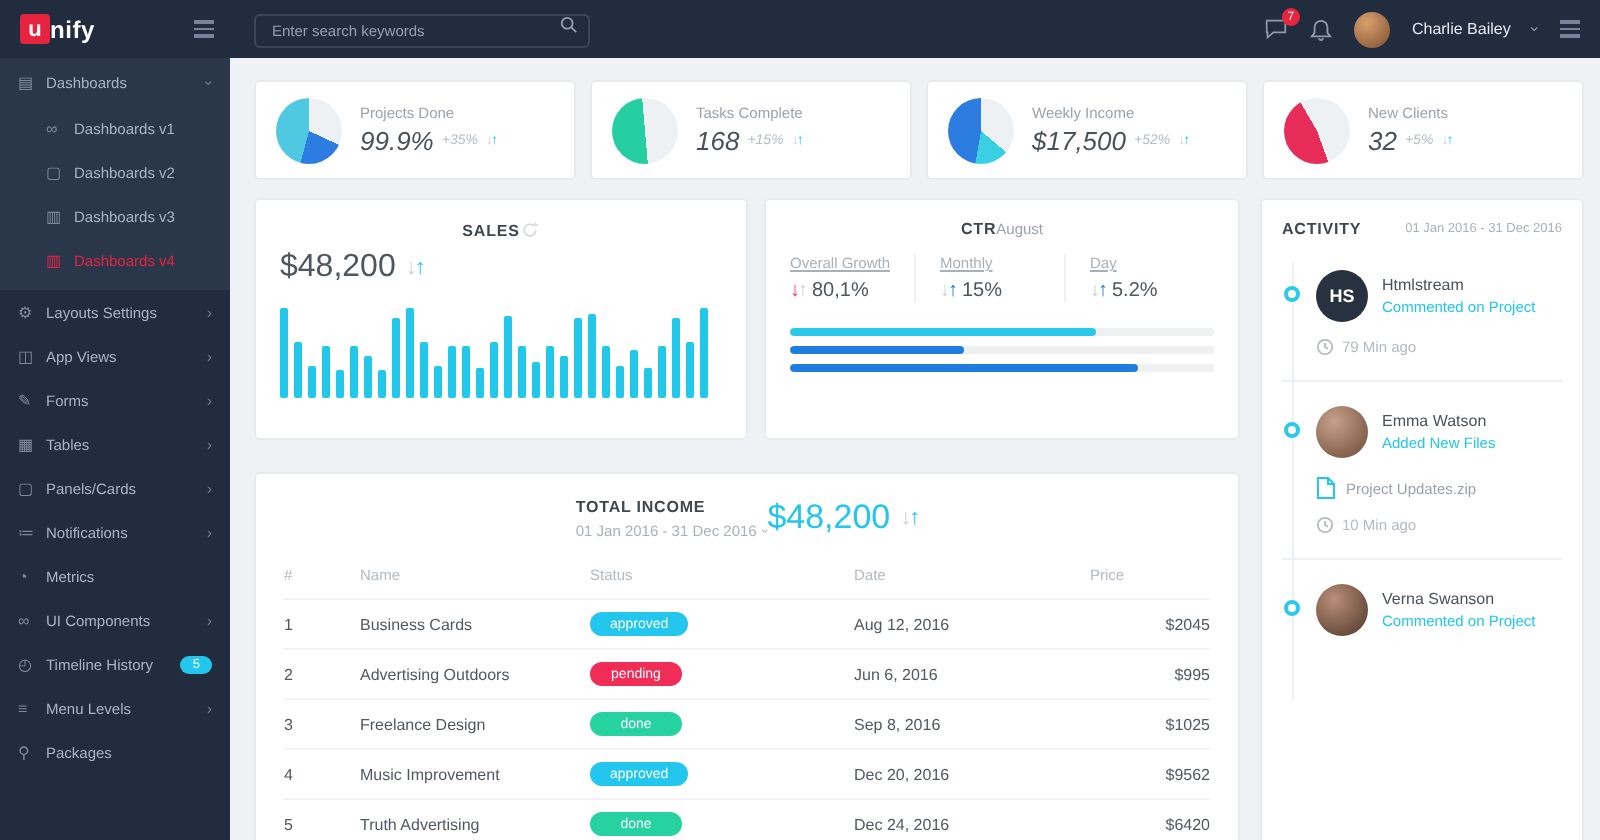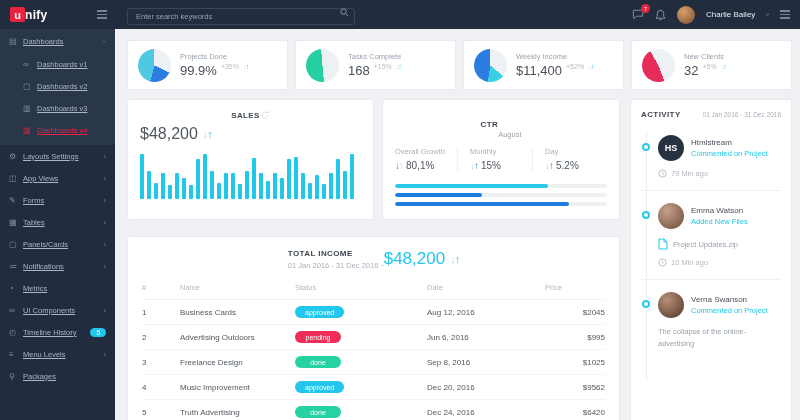--- a/index.html
+++ b/index.html
@@ -9,80 +9,80 @@
          width:800px; height:420px; }
 
   
   .logo-cell { background:#222c3f; display:flex; align-items:center; padding:0 8px 0 10px; }
   .logo-mark { width:15px; height:15px; background:#e8233f; border-radius:2px; color:#fff;
                font-weight:bold; font-size:11px; display:flex; align-items:center; justify-content:center; }
   .logo-rest { color:#fff; font-weight:bold; font-size:12px; letter-spacing:.3px; }
   .burger { margin-left:auto; display:flex; flex-direction:column; gap:2px; cursor:pointer; }
   .burger i { display:block; width:10px; height:1.5px; background:#76839a; }
   .topbar { background:#222c3f; display:flex; align-items:center; padding:0 10px 0 12px; }
-  .search-box { position:relative; width:228px; }
+  .search-box { position:relative; width:168px; }
   .search-box input { width:100%; height:17px; background:transparent; border:1px solid #3b4759;
                       border-radius:3px; color:#cfd6e0; font-size:7.5px; padding:0 18px 0 8px; outline:none;
                       font-family:"Liberation Sans", sans-serif; }
   .search-box input::placeholder { color:#93a0b4; }
   .search-ic { position:absolute; right:6px; top:3px; color:#93a0b4; }
   .top-right { margin-left:auto; display:flex; align-items:center; gap:11px; }
   .ticon { position:relative; color:#8f9bb0; display:flex; cursor:pointer; }
   .badge-red { position:absolute; top:-5px; right:-6px; background:#e8233f; color:#fff; font-size:6px;
                min-width:9px; height:9px; border-radius:5px; display:flex; align-items:center;
                justify-content:center; padding:0 2px; }
   .avatar { border-radius:50%; flex:none; }
   .user-name { color:#e6ebf2; font-size:8px; }
   .chev-s { color:#8f9bb0; font-size:8px; display:inline-block; transform:rotate(90deg); }
 
   
   .sidebar { background:#222c3f; overflow:hidden; }
   .sb-group { background:#2a374b; padding-bottom:4px; }
   .sb-item { height:22px; display:flex; align-items:center; padding:0 9px; color:#a9b4c4;
              font-size:7.5px; cursor:pointer; }
   .sb-item .mi { width:14px; font-size:8px; color:#7f8ca0; flex:none; }
-  .sb-item .lbl { flex:1; white-space:nowrap; overflow:hidden;text-decoration:underline; }
+  .sb-item .lbl { flex:1; white-space:nowrap; overflow:hidden; }
   .sb-item .chev { color:#6f7c90; font-size:8px; }
   .sb-sub { padding-left:14px; }
   .sb-item.active, .sb-item.active .mi { color:#e8233f; }
   .sb-badge { background:#23c6ec; color:#fff; font-size:6.5px; padding:1px 6px; border-radius:7px; }
 
   
   .main { background:#eff1f4; padding:11px 8px 0 12px; overflow:hidden; }
   .card { background:#fff; border:1px solid #e8ebee; border-radius:3px; }
 
   .stats-row { display:flex; gap:7px; height:50px; }
   .stat-card { flex:1; display:flex; align-items:center; gap:9px; padding:0 10px; }
   .pie { width:33px; height:33px; border-radius:50%; flex:none; }
   .stat-title { font-size:7.5px; color:#9aa3ad; }
-  .stat-line { display:flex; align-items:flex-start; gap:4px; margin-top:2px; }
+  .stat-line { display:flex; align-items:center; gap:4px; margin-top:2px;font-style:italic; }
   .stat-value { font-size:13px; color:#4a5159; }
   .stat-delta { font-size:7px; color:#b6bdc4; }
   .arr-d { color:#ccd2d8; } .arr-u { color:#23c6ec; }
   .stat-arrows { font-size:7px; letter-spacing:-1px; }
 
   .content-row { display:flex; gap:10px; margin-top:9px; }
   .left-col { width:493px; }
   .row2 { display:flex; gap:8px; height:121px; }
 
   .sales-card { width:247px; padding:10px 12px; }
   .card-h { display:flex; align-items:center; justify-content:center; }
   .card-title { font-size:8px; font-weight:bold; color:#3f4750; letter-spacing:.4px; }
-  .muted { font-size:7.5px; color:#9aa3ad;margin-top:20px; }
+  .muted { font-size:7.5px; color:#9aa3ad; }
   .big-line { display:flex; align-items:center; gap:5px; margin-top:5px; }
   .big-val { font-size:16px; color:#4e565e; }
   .big-arrows { font-size:11px; letter-spacing:-1px; }
   .bars { display:flex; align-items:flex-end; gap:3px; height:47px; margin-top:9px; }
   .bars i { display:block; width:4px; border-radius:1px; }
 
   .ctr-card { flex:1; padding:10px 12px; }
   .ctr-metrics { display:flex; margin-top:8px; }
   .ctr-col { flex:1; padding-left:12px; border-left:1px solid #eef1f3; }
   .ctr-col:first-child { padding-left:0; border-left:none; }
-  .ctr-label { font-size:7.5px; color:#a8b0b9; }
+  .ctr-label { font-size:7.5px; color:#a8b0b9;text-decoration:underline; }
   .ctr-val { display:flex; align-items:center; gap:3px; margin-top:4px; font-size:10px; color:#4e565e; }
   .ctr-arrows { font-size:10px; letter-spacing:-1px; }
   .ctr-bars { margin-top:13px; }
   .track { height:4px; background:#eef0f2; border-radius:2px; margin-top:5px; overflow:hidden; }
   .track:first-child { margin-top:0; }
   .fill { height:100%; border-radius:2px; }
 
   .income-card { margin-top:16px; height:210px; padding:12px 14px 0; }
   .inc-period { display:flex; align-items:center; gap:3px; margin-top:3px; }
   .inc-period .txt { font-size:7.5px; color:#a8b0b9; max-width:92px; white-space:nowrap; overflow:hidden; }
@@ -272,21 +272,21 @@
               <span class="stat-delta">+15%</span>
               <span class="stat-arrows"><span class="arr-d">↓</span><span class="arr-u">↑</span></span>
             </div>
           </div>
         </div>
         <div class="card stat-card">
           <span class="pie" style="background: conic-gradient(rgb(237, 241, 244) 0deg, rgb(237, 241, 244) 130deg, rgb(58, 208, 228) 130deg, rgb(58, 208, 228) 190deg, rgb(45, 124, 225) 190deg, rgb(45, 124, 225) 360deg);"></span>
           <div>
             <div class="stat-title">Weekly Income</div>
             <div class="stat-line">
-              <span class="stat-value">$11,400</span>
+              <span class="stat-value">$17,500</span>
               <span class="stat-delta">+52%</span>
               <span class="stat-arrows"><span class="arr-d">↓</span><span class="arr-u">↑</span></span>
             </div>
           </div>
         </div>
         <div class="card stat-card">
           <span class="pie" style="background: conic-gradient(rgb(237, 241, 244) 0deg, rgb(237, 241, 244) 160deg, rgb(232, 44, 90) 160deg, rgb(232, 44, 90) 330deg, rgb(237, 241, 244) 330deg, rgb(237, 241, 244) 360deg);"></span>
           <div>
             <div class="stat-title">New Clients</div>
             <div class="stat-line">
@@ -514,19 +514,18 @@
             </div>
             <div class="act-item">
               <span class="marker"></span>
               <div class="act-head">
                 <span class="act-avatar" style="background: radial-gradient(circle at 35% 30%, rgb(185, 143, 119), rgb(78, 54, 42));"></span>
                 <div>
                   <div class="act-name">Verna Swanson</div>
                   <div class="act-action">Commented on Project</div>
                 </div>
               </div>
-              <div class="act-body">The collapse of the online-advertising</div>
             </div>
           </div>
       </div>
     </div>
   </div>
 </div>
 
 </body></html>

